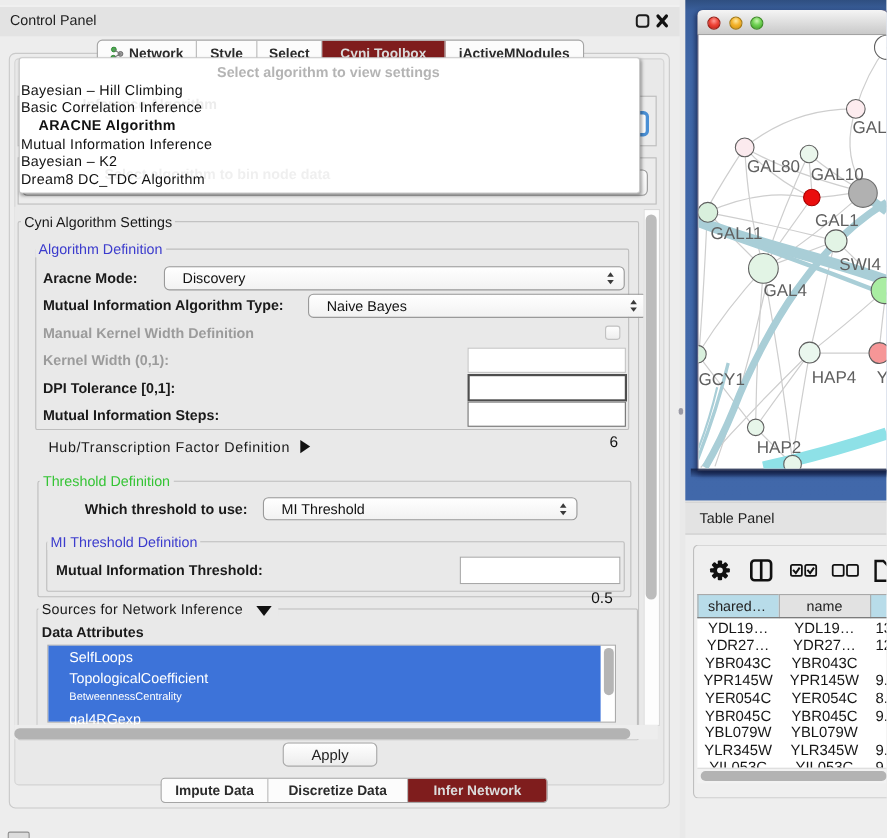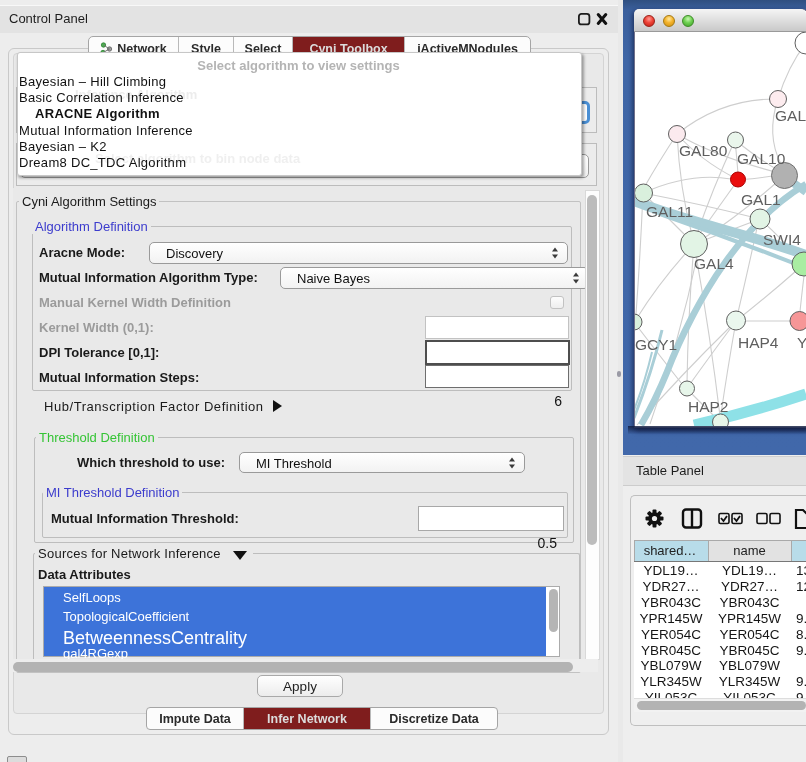--- a/index.html
+++ b/index.html
@@ -110,38 +110,38 @@
 <div class="grp" style="left:33px;top:553px;width:545px;height:118px;border-bottom:none;"></div>
 <div class="grptitle" style="left:35px;top:546px;color:#1a1a1a;letter-spacing:0.25px;z-index:3;">Sources for Network Inference</div>
 <div class="abs" style="left:213px;top:547px;width:40px;height:13px;background:#e9e9e9;"></div>
 <div class="abs" style="left:233px;top:551px;width:0;height:0;border-left:7px solid transparent;border-right:7px solid transparent;border-top:9px solid #111;"></div>
 <div class="lbl abs" style="left:38px;top:567px;">Data Attributes</div>
 
 <div class="abs" style="left:43px;top:586px;width:517px;height:71px;background:#fff;border:1px solid #ababab;box-sizing:border-box;"></div>
 <div class="abs" style="left:44px;top:587px;width:502px;height:69px;background:#3d73d9;"></div>
 <div class="abs" style="left:63px;top:590px;font-size:13px;color:#fff;">SelfLoops</div>
 <div class="abs" style="left:63px;top:609px;font-size:13px;color:#fff;">TopologicalCoefficient</div>
-<div class="abs" style="left:63px;top:628px;font-size:18px;color:#fff;">BetweennessCentrality</div>
+<div class="abs" style="left:63px;top:628px;font-size:10px;color:#fff;">BetweennessCentrality</div>
 <div class="abs" style="left:63px;top:646px;font-size:13px;color:#fff;">gal4RGexp</div>
 
 <div class="abs" style="left:549px;top:589px;width:9px;height:43px;background:#b5b5b5;border-radius:5px;"></div>
 
 <div class="abs" style="left:585px;top:190px;width:13px;height:468px;background:#fdfdfd;border:1px solid #d9d9d9;"></div>
 <div class="abs" style="left:587px;top:195px;width:10px;height:350px;background:#bcbcbc;border-radius:6px;"></div>
 
 <div class="abs" style="left:13px;top:659px;width:585px;height:13px;background:#ededed;"></div>
 <div class="abs" style="left:13px;top:662px;width:560px;height:10px;background:#b3b3b3;border-radius:5px;"></div>
 
 <div class="abs" style="left:257px;top:675px;width:84px;height:20px;background:linear-gradient(#ffffff,#ececec);border:1px solid #a9a9a9;border-radius:5px;
      font-size:13.5px;color:#222;display:flex;align-items:center;justify-content:center;">Apply</div>
 
 <div class="tabbar" style="left:146px;top:707px;width:350px;height:21px;">
   <div class="seg" style="width:96px;">Impute Data</div>
+  <div class="seg" style="width:126px;">Discretize Data</div>
   <div class="seg sel" style="flex:1;">Infer Network</div>
-  <div class="seg" style="width:126px;">Discretize Data</div>
 </div>
 
 <div class="abs" style="left:7px;top:756px;width:18px;height:12px;background:#dcdcdc;border:1px solid #8d8d8d;border-radius:2px;"></div>
 
 <div class="tabbar" style="left:88px;top:36px;width:441px;height:24px;border-radius:5px;">
   <div class="seg" style="width:89px;"><svg width="13" height="14" viewBox="0 0 13 14" style="margin-right:4px;">
         <circle cx="3.5" cy="3" r="2.2" fill="#4caf50" stroke="#2e7d32" stroke-width="0.8"></circle>
         <circle cx="3" cy="10.5" r="2.2" fill="#4caf50" stroke="#2e7d32" stroke-width="0.8"></circle>
         <circle cx="9.5" cy="7" r="2.2" fill="#9e9e9e" stroke="#616161" stroke-width="0.8"></circle>
         <line x1="3.5" y1="3" x2="9.5" y2="7" stroke="#777" stroke-width="1"></line>

